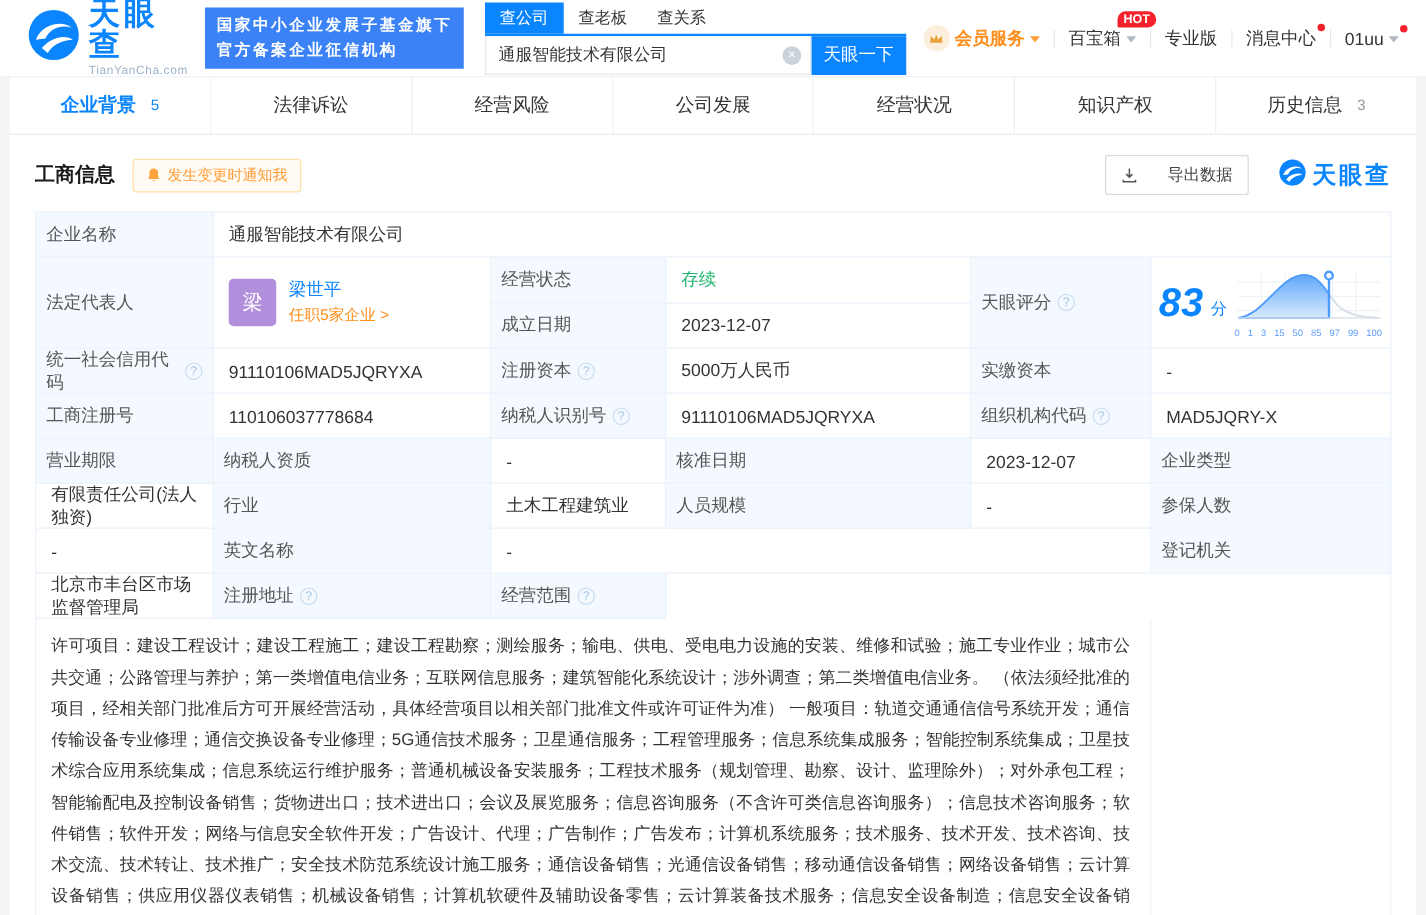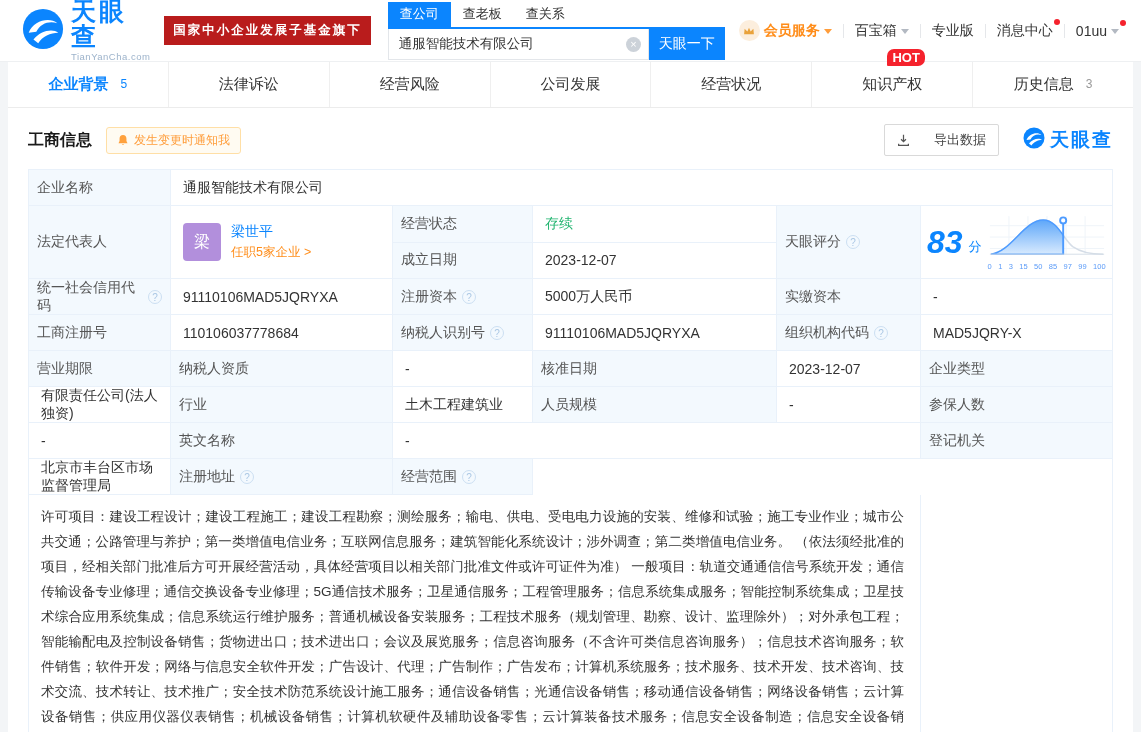--- a/index.html
+++ b/index.html
@@ -8,38 +8,38 @@
     background:#f3f5f7;
     font-family:"Liberation Sans","DejaVu Sans",sans-serif;
     -webkit-font-smoothing:antialiased;
   }
   
   .hdr { height:62px; background:#fff; display:flex; align-items:center; padding:0 22px; gap:14px; border-bottom:1px solid #eef0f2; }
   .logo { display:flex; align-items:center; gap:7px; cursor:pointer; }
   .logo-txt { display:flex; flex-direction:column; line-height:1; }
   .logo-cn { font-size:25px; font-weight:bold; color:#0b85fe; letter-spacing:3px; }
   .logo-en { font-size:9.5px; color:#9db3cb; margin-top:3px; letter-spacing:.5px; }
-  .gov-badge { background:#b91c1c; color:#fff; font-size:12.5px; font-weight:bold; line-height:1.55; padding:5px 9px; letter-spacing:2px; white-space:nowrap; }
+  .gov-badge { background:#3b82f6; color:#fff; font-size:12.5px; font-weight:bold; line-height:1.55; padding:5px 9px; letter-spacing:2px; white-space:nowrap; }
   .search { width:388px; margin-left:3px; }
   .search-tabs { display:flex; font-size:13px; border-bottom:2px solid #0b85fe; }
   .search-tab { padding:3px 12px 4px; color:#333; cursor:pointer; }
   .search-tab.active { background:#0b85fe; color:#fff; }
   .search-row { display:flex; height:31px; }
   .search-field { flex:1; position:relative; }
   .search-field input { width:100%; height:100%; border:1px solid #e3e6ea; border-top:none; padding:0 30px 0 10px; font-size:13.5px; color:#333; outline:none; font-family:inherit; }
   .clear-ic { position:absolute; right:8px; top:8px; width:15px; height:15px; border-radius:50%; background:#ccd2d9; color:#fff; font-size:11px; line-height:15px; text-align:center; cursor:pointer; }
   .search-btn { width:76px; background:#0b85fe; color:#fff; border:none; font-size:14px; cursor:pointer; font-family:inherit; }
   .topnav { margin-left:auto; display:flex; align-items:center; gap:11px; font-size:14px; color:#333; white-space:nowrap; }
   .tn-item { display:flex; align-items:center; gap:4px; cursor:pointer; position:relative; }
   .member { color:#ff8d1a; font-weight:bold; }
   .crown-badge { width:21px; height:21px; border-radius:50%; background:#fceedd; display:flex; align-items:center; justify-content:center; }
   .caret { width:0; height:0; border-left:4px solid transparent; border-right:4px solid transparent; border-top:5px solid #ff9d3b; display:inline-block; margin-top:2px; }
   .caret.gray { border-top-color:#b3b9c2; }
   .vdiv { width:1px; height:14px; background:#e5e7ea; }
-  .hot { position:absolute; top:-13px; right:-16px; background:#f5222d; color:#fff; font-size:13px; font-weight:bold; padding:1px 5px; border-radius:7px 7px 7px 1px;margin-top:40px; }
+  .hot { position:absolute; top:-13px; right:-16px; background:#f5222d; color:#fff; font-size:10px; font-weight:bold; padding:1px 5px; border-radius:7px 7px 7px 1px; }
   .rdot { position:absolute; top:-3px; right:-7px; width:6px; height:6px; border-radius:50%; background:#f5222d; }
   
   .content { margin:0 8px; background:#fff; padding-bottom:14px; min-height:656px; }
   .page-tabs { display:flex; height:46px; border-bottom:1px solid #ececec; }
   .ptab { flex:1; display:flex; align-items:center; justify-content:center; font-size:15px; color:#333; cursor:pointer; border-right:1px solid #efefef; gap:12px; }
   .ptab:last-child { border-right:none; }
   .ptab.active { color:#0b85fe; font-weight:bold; }
   .ptab .cnt { font-size:12px; color:#999; font-weight:normal; position:relative; top:-1px; }
   .ptab.active .cnt { color:#0b85fe; }
   
@@ -84,20 +84,21 @@
         <path d="M12 33 C19 24 32 21 38 26 C30 26 21 30 17 37 Z" fill="#fff"></path>
       </svg>
     </span>
     <span class="logo-txt">
       <span class="logo-cn">天眼查</span>
       <span class="logo-en">TianYanCha.com</span>
     </span>
   </div>
   <div class="gov-badge">
     <div>国家中小企业发展子基金旗下</div>
+    <div>官方备案企业征信机构</div>
   </div>
 
   <div class="search">
     <div class="search-tabs">
       <span class="search-tab active">查公司</span>
       <span class="search-tab">查老板</span>
       <span class="search-tab">查关系</span>
     </div>
     <div class="search-row">
       <div class="search-field">

